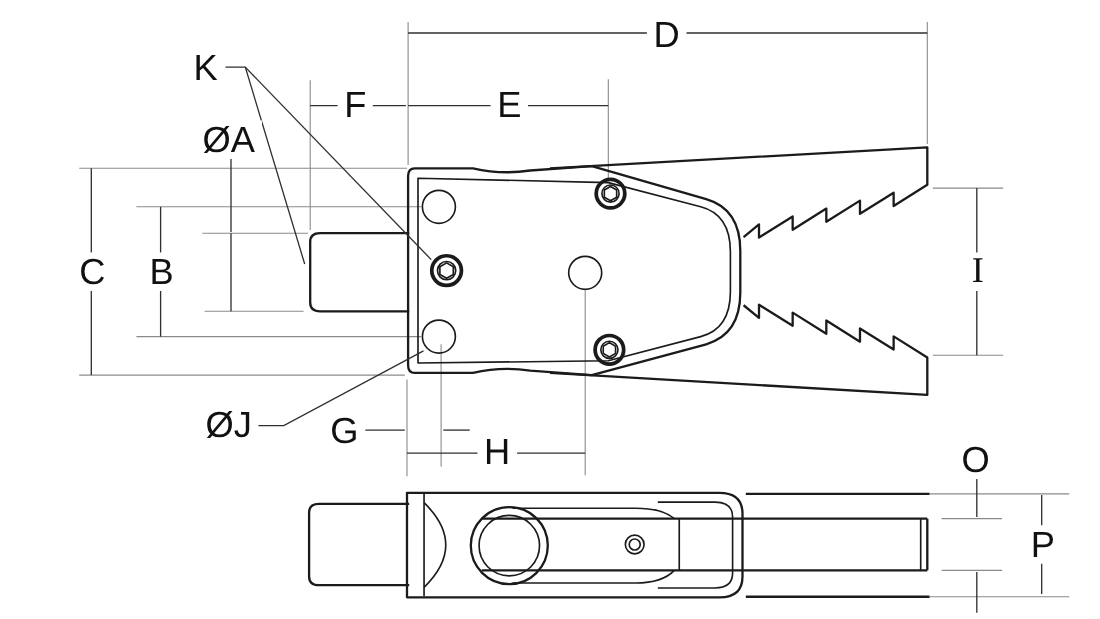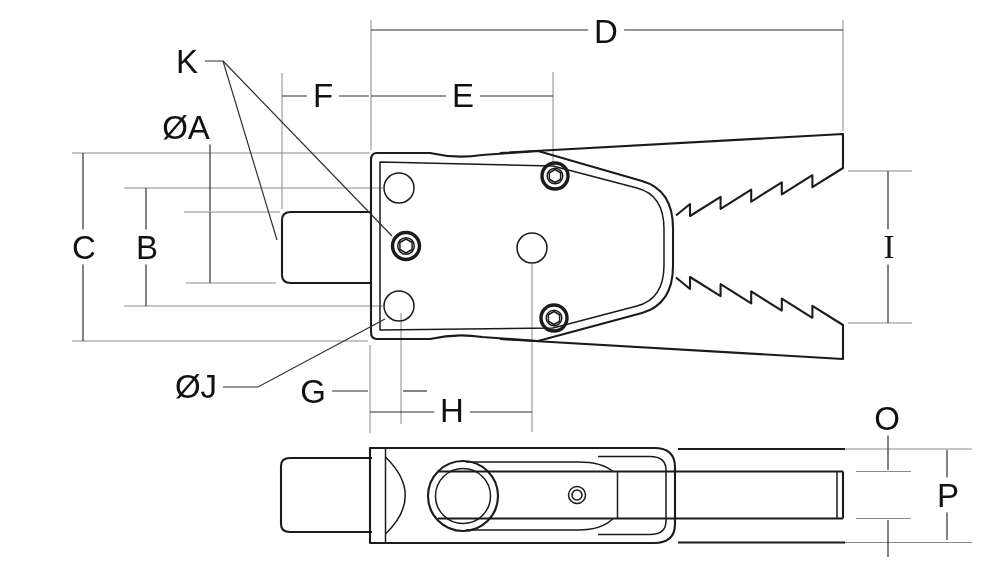--- a/index.html
+++ b/index.html
@@ -120,25 +120,25 @@
       <line class="dim" x1="427" y1="391" x2="403" y2="391" marker-end="url(#arw)"></line>
       <line class="dim" x1="888" y1="432" x2="888" y2="470" marker-end="url(#arw)"></line>
       <line class="dim" x1="888" y1="557" x2="888" y2="520" marker-end="url(#arw)"></line>
       <polyline class="dim" points="205,61 223,61 277,240" marker-end="url(#arw)"></polyline>
       <polyline class="dim" points="223,61 392,236" marker-end="url(#arw)"></polyline>
       <polyline class="dim" points="220,387 258,387 385,319" marker-end="url(#arw)"></polyline>
     </g>
   </svg>
 
   <span class="lbl" style="left:187px;top:61px">K</span>
-  <span class="lbl" style="left:186px;top:127px">ØA</span>
+  <span class="lbl" style="left:208px;top:127px">ØA</span>
   <span class="lbl" style="left:84px;top:247px">C</span>
   <span class="lbl" style="left:147px;top:247px">B</span>
   <span class="lbl" style="left:323px;top:95px">F</span>
   <span class="lbl" style="left:463px;top:95px">E</span>
   <span class="lbl" style="left:606px;top:31px">D</span>
   <span class="lbl serif" style="left:889px;top:247px">I</span>
-  <span class="lbl" style="left:196px;top:386px">ØJ</span>
+  <span class="lbl" style="left:208px;top:386px">ØJ</span>
   <span class="lbl" style="left:313px;top:391px">G</span>
   <span class="lbl" style="left:452px;top:410px">H</span>
   <span class="lbl" style="left:887px;top:418px">O</span>
   <span class="lbl" style="left:948px;top:495px">P</span>
 </div>
 
 </body></html>

